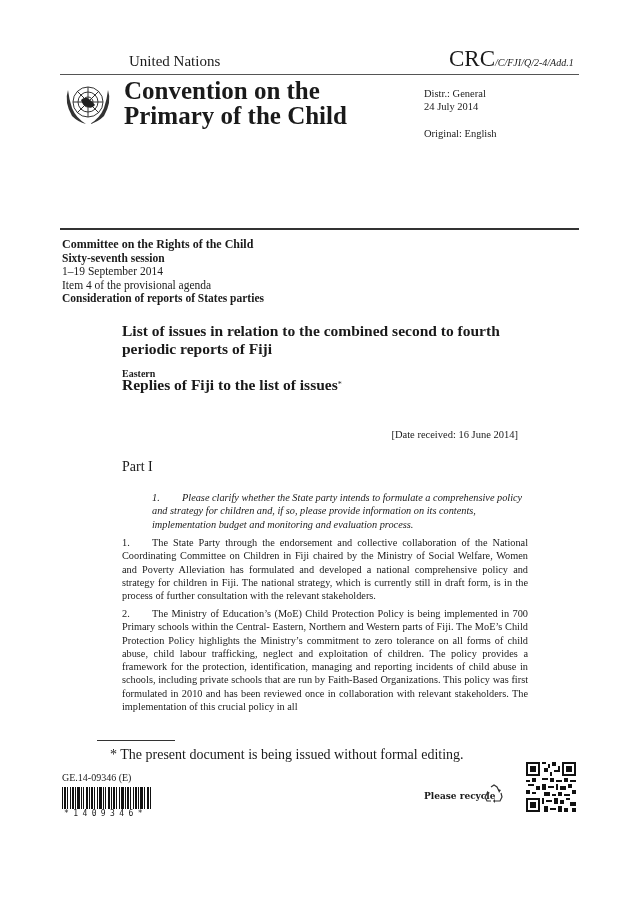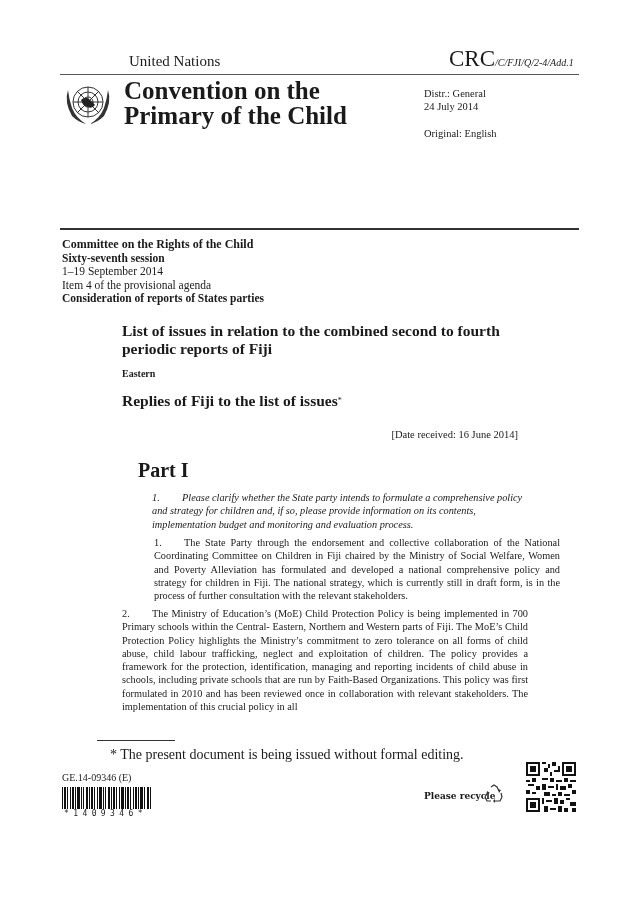--- a/index.html
+++ b/index.html
@@ -15,29 +15,29 @@
   .emblem { left: 62px; top: 80px; width: 52px; height: 46px; }
   .title { left: 124px; top: 78px; font-size: 25px; font-weight: bold; line-height: 25px; }
   .distr { left: 424px; top: 87px; font-size: 10.5px; line-height: 13px; }
   .orig { left: 424px; top: 128px; font-size: 10.5px; }
   .rule-mid { left: 60px; top: 228px; width: 519px; height: 2px; background: #333; }
   .committee { left: 62px; top: 238px; font-size: 11.5px; line-height: 13.5px; }
   .committee .b { font-weight: bold; }
   .committee .h { font-size: 12px; font-weight: bold; }
   .lot-title { left: 122px; top: 322px; font-size: 15.5px; font-weight: bold; line-height: 18px; width: 410px; }
   .addendum { left: 122px; top: 368px; font-size: 10px; font-weight: bold; }
-  .replies { left: 122px; top: 392px; font-size: 15.5px; font-weight: bold; }
+  .replies { left: 122px; top: 376px; font-size: 15.5px; font-weight: bold; }
   .replies .star { font-size: 8px; vertical-align: 3px; font-weight: normal; }
   .date { right: 122px; top: 429px; font-size: 10.5px; text-align: right; }
-  .part { left: 122px; top: 459px; font-size: 20px; font-weight: bold; margin-left: 16px; }
+  .part { left: 122px; top: 459px; font-size: 14px; font-weight: normal; }
   .question { left: 152px; top: 491px; width: 376px; font-size: 10.3px; font-style: italic; line-height: 13.3px; }
   .question .num { display: inline-block; width: 30px; }
   .para { left: 122px; width: 406px; font-size: 10.3px; line-height: 13.3px; text-align: justify; }
   .para .num { display: inline-block; width: 30px; }
-  .p1 { top: 536px; margin-left: 32px; }
+  .p1 { top: 536px; }
   .p2 { top: 607px; }
   .fn-rule { left: 97px; top: 740px; width: 78px; height: 1px; background: #333; }
   .footnote { left: 110px; top: 747px; font-size: 14px; }
   .docnum { left: 62px; top: 772px; font-size: 10px; }
   .barcode { left: 62px; top: 787px; width: 90px; height: 22px; }
   .barcode-digits { left: 64px; top: 809px; font-size: 8px; letter-spacing: 4.4px; font-family: "DejaVu Sans Mono", monospace; }
   .recycle { left: 424px; top: 791px; font-size: 9px; font-weight: bold; font-family: "DejaVu Serif", serif; }
   .recycle-icon { left: 483px; top: 783px; width: 22px; height: 22px; }
   .qr { left: 526px; top: 761px; width: 50px; height: 52px; }
 </style>

